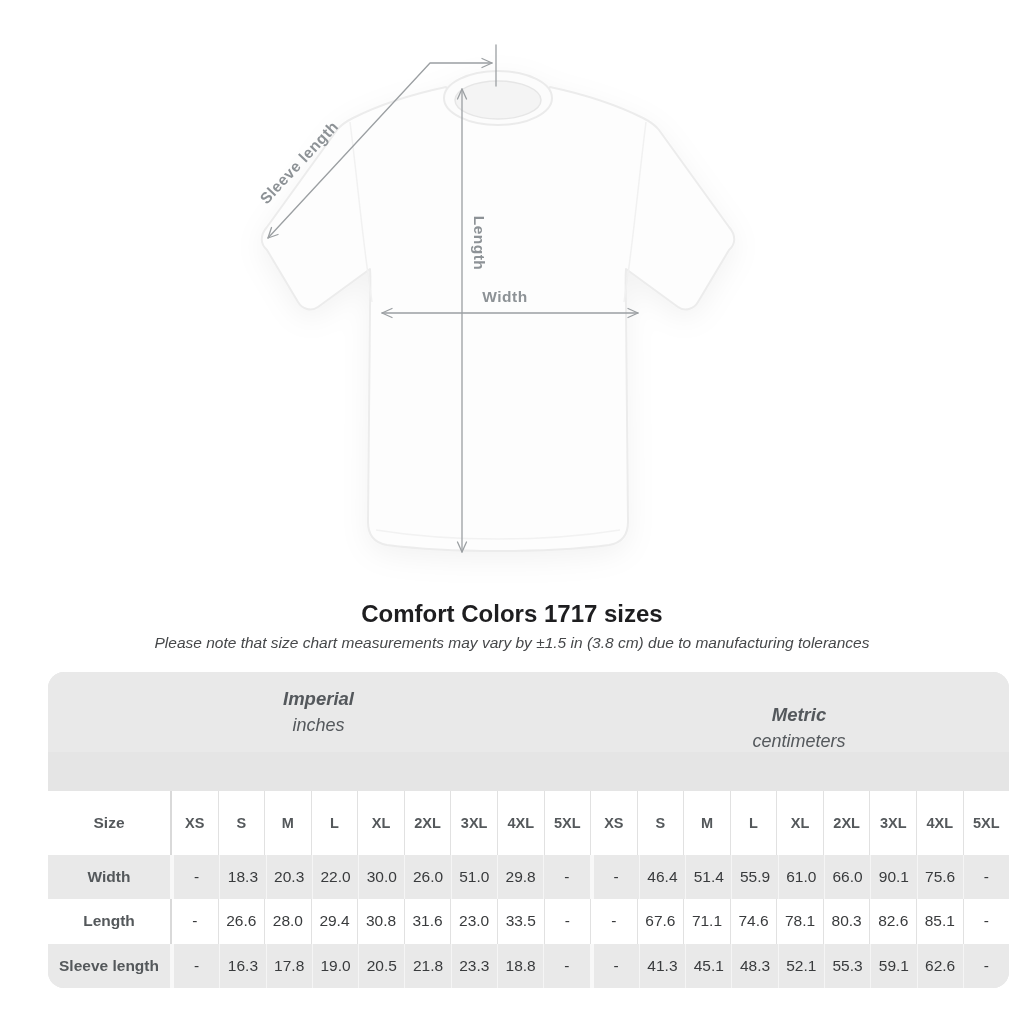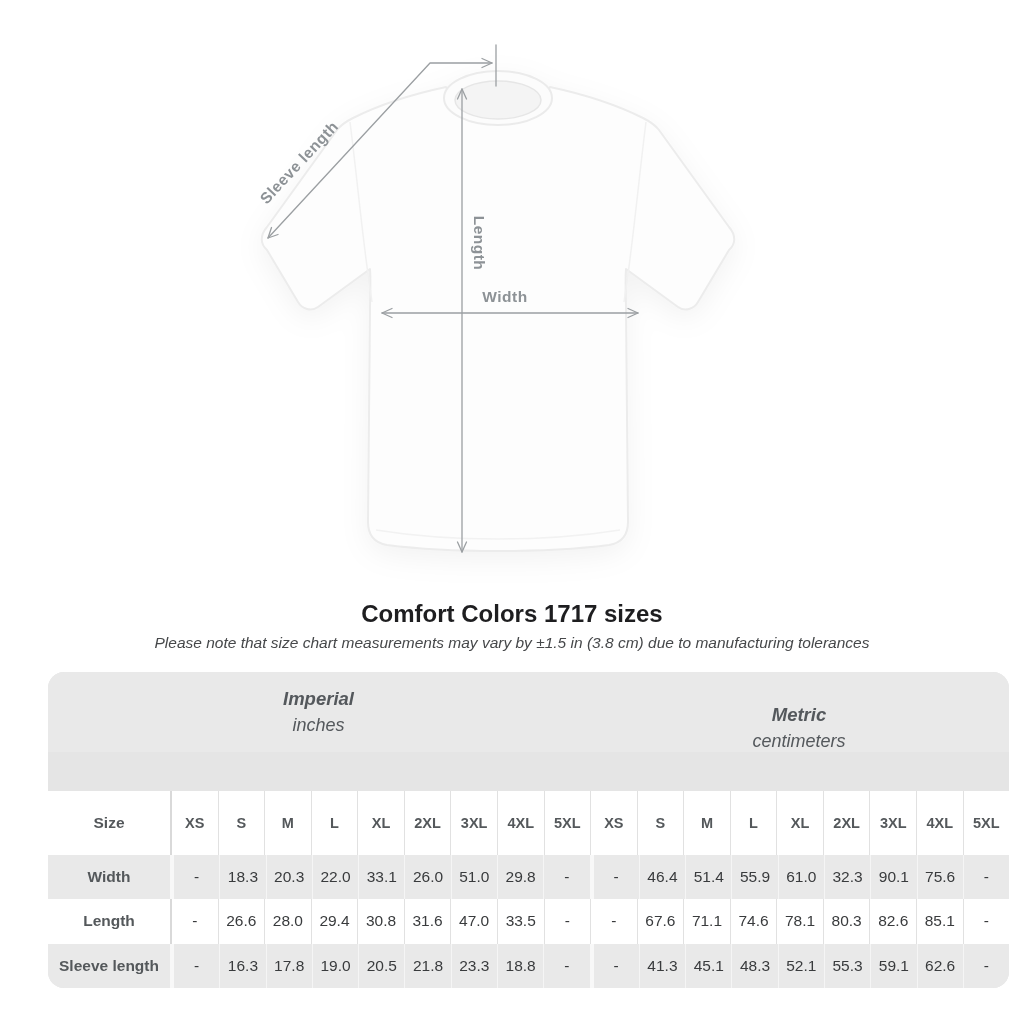--- a/index.html
+++ b/index.html
@@ -142,44 +142,44 @@
           <div class="cell hdrcell">3XL</div>
           <div class="cell hdrcell">4XL</div>
           <div class="cell hdrcell">5XL</div>
         </div>
         <div class="trow trow-d r-gray">
           <div class="cell labcell">Width</div>
           <div class="cell num c-first">-</div>
           <div class="cell num">18.3</div>
           <div class="cell num">20.3</div>
           <div class="cell num">22.0</div>
-          <div class="cell num">33.1</div>
+          <div class="cell num">30.0</div>
           <div class="cell num">26.0</div>
           <div class="cell num">51.0</div>
           <div class="cell num">29.8</div>
           <div class="cell num">-</div>
           <div class="cell num c-group">-</div>
           <div class="cell num">46.4</div>
           <div class="cell num">51.4</div>
           <div class="cell num">55.9</div>
           <div class="cell num">61.0</div>
-          <div class="cell num">32.3</div>
+          <div class="cell num">66.0</div>
           <div class="cell num">90.1</div>
           <div class="cell num">75.6</div>
           <div class="cell num">-</div>
         </div>
         <div class="trow trow-d r-white">
           <div class="cell labcell">Length</div>
           <div class="cell num c-first">-</div>
           <div class="cell num">26.6</div>
           <div class="cell num">28.0</div>
           <div class="cell num">29.4</div>
           <div class="cell num">30.8</div>
           <div class="cell num">31.6</div>
-          <div class="cell num">47.0</div>
+          <div class="cell num">23.0</div>
           <div class="cell num">33.5</div>
           <div class="cell num">-</div>
           <div class="cell num c-group">-</div>
           <div class="cell num">67.6</div>
           <div class="cell num">71.1</div>
           <div class="cell num">74.6</div>
           <div class="cell num">78.1</div>
           <div class="cell num">80.3</div>
           <div class="cell num">82.6</div>
           <div class="cell num">85.1</div>

